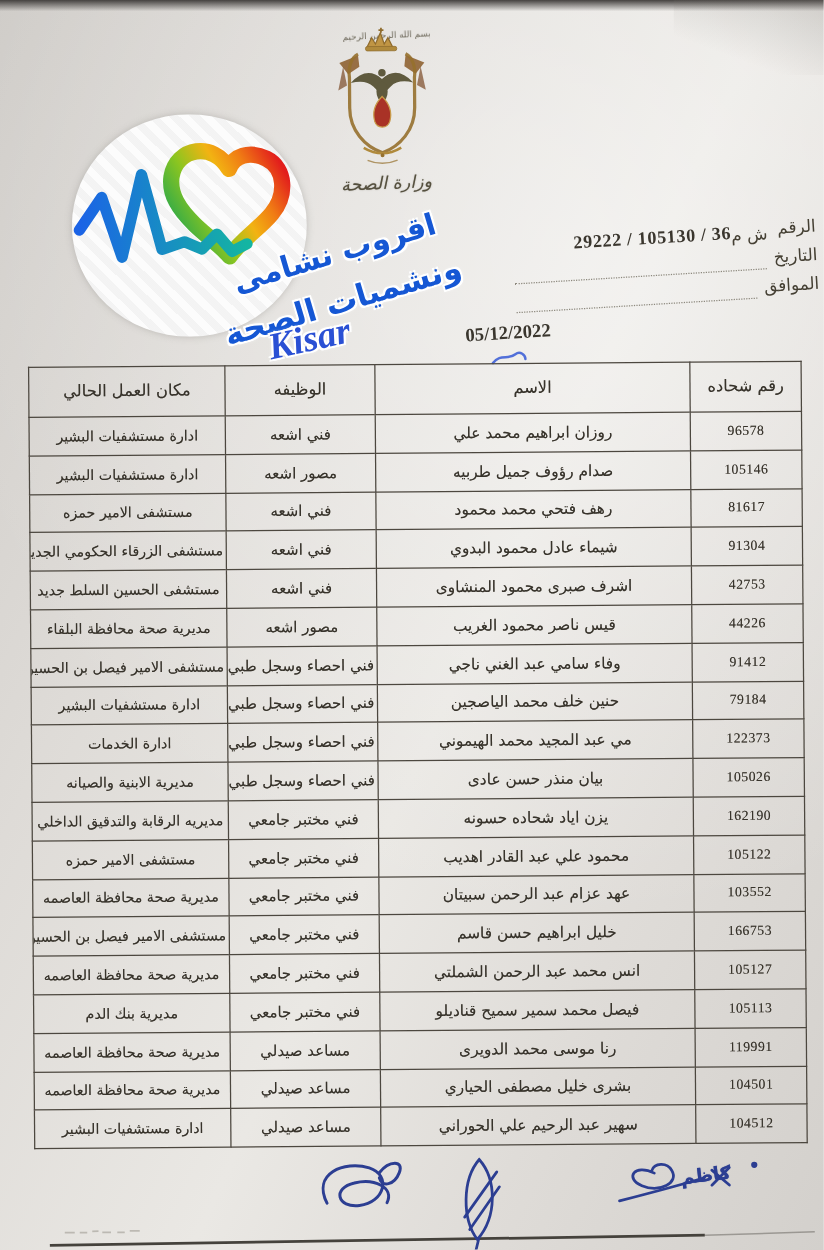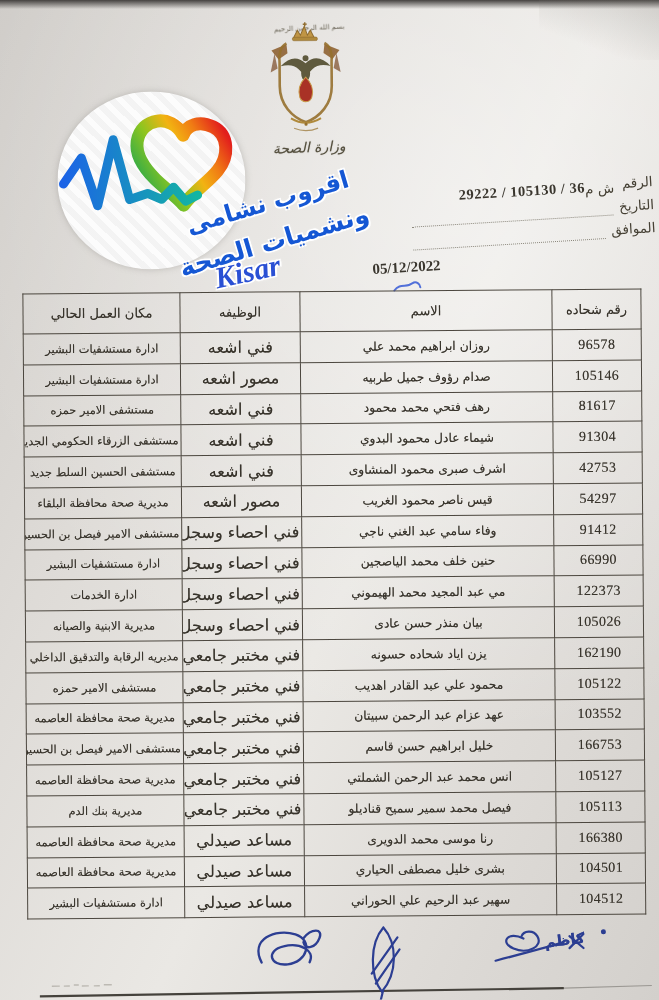--- a/index.html
+++ b/index.html
@@ -51,24 +51,24 @@
     font-size:15px;font-weight:bold;direction:ltr;}
 
   
   .doc-table{position:absolute;left:24px;top:291px;width:618px;border-collapse:collapse;
     table-layout:fixed;direction:rtl;color:#37332b;}
   .doc-table th,.doc-table td{border:1.6px solid #4c473f;text-align:center;
     padding:1px 2px;overflow:hidden;white-space:nowrap;
     text-shadow:0 0 .5px rgba(62,57,47,.55);}
   .doc-table th{height:37px;font-size:13px;font-weight:normal;}
   .doc-table td{height:27.8px;font-size:12.3px;}
-  td.filenum{font-family:"Liberation Serif",serif;font-size:14px;letter-spacing:.4px;
+  td.filenum{font-family:"Liberation Serif",serif;font-size:11px;letter-spacing:.4px;
     direction:ltr;}
   td.workplace{font-size:11.4px;}
-  td.job{font-size:16px;}
+  td.job{font-size:12px;}
 
   .pen-mark{position:absolute;left:394px;top:280px;}
 
   
   .sign-layer{position:absolute;left:0;top:922px;width:659px;height:78px;}
   .hand-note{position:absolute;right:78px;top:933px;font-size:15px;font-weight:bold;
     color:#2c3e92;transform:rotate(-6deg);letter-spacing:2px;
     text-shadow:0 0 .6px rgba(44,62,146,.8);}
   .faint-scribble{position:absolute;left:46px;top:981px;width:72px;height:6px;opacity:.45;}
 </style>
@@ -199,33 +199,33 @@
           <td class="job">فني اشعه</td>
           <td class="workplace">مستشفى الزرقاء الحكومي الجديد</td>
         </tr>
         <tr>
           <td class="filenum">42753</td>
           <td class="name">اشرف صبرى محمود المنشاوى</td>
           <td class="job">فني اشعه</td>
           <td class="workplace">مستشفى الحسين السلط جديد</td>
         </tr>
         <tr>
-          <td class="filenum">54297</td>
+          <td class="filenum">44226</td>
           <td class="name">قيس ناصر محمود الغريب</td>
           <td class="job">مصور اشعه</td>
           <td class="workplace">مديرية صحة محافظة البلقاء</td>
         </tr>
         <tr>
           <td class="filenum">91412</td>
           <td class="name">وفاء سامي عبد الغني ناجي</td>
           <td class="job">فني احصاء وسجل طبي</td>
           <td class="workplace">مستشفى الامير فيصل بن الحسين</td>
         </tr>
         <tr>
-          <td class="filenum">66990</td>
+          <td class="filenum">79184</td>
           <td class="name">حنين خلف محمد الياصجين</td>
           <td class="job">فني احصاء وسجل طبي</td>
           <td class="workplace">ادارة مستشفيات البشير</td>
         </tr>
         <tr>
           <td class="filenum">122373</td>
           <td class="name">مي عبد المجيد محمد الهيموني</td>
           <td class="job">فني احصاء وسجل طبي</td>
           <td class="workplace">ادارة الخدمات</td>
         </tr>
@@ -265,21 +265,21 @@
           <td class="job">فني مختبر جامعي</td>
           <td class="workplace">مديرية صحة محافظة العاصمه</td>
         </tr>
         <tr>
           <td class="filenum">105113</td>
           <td class="name">فيصل محمد سمير سميح قناديلو</td>
           <td class="job">فني مختبر جامعي</td>
           <td class="workplace">مديرية بنك الدم</td>
         </tr>
         <tr>
-          <td class="filenum">166380</td>
+          <td class="filenum">119991</td>
           <td class="name">رنا موسى محمد الدويرى</td>
           <td class="job">مساعد صيدلي</td>
           <td class="workplace">مديرية صحة محافظة العاصمه</td>
         </tr>
         <tr>
           <td class="filenum">104501</td>
           <td class="name">بشرى خليل مصطفى الحياري</td>
           <td class="job">مساعد صيدلي</td>
           <td class="workplace">مديرية صحة محافظة العاصمه</td>
         </tr>

